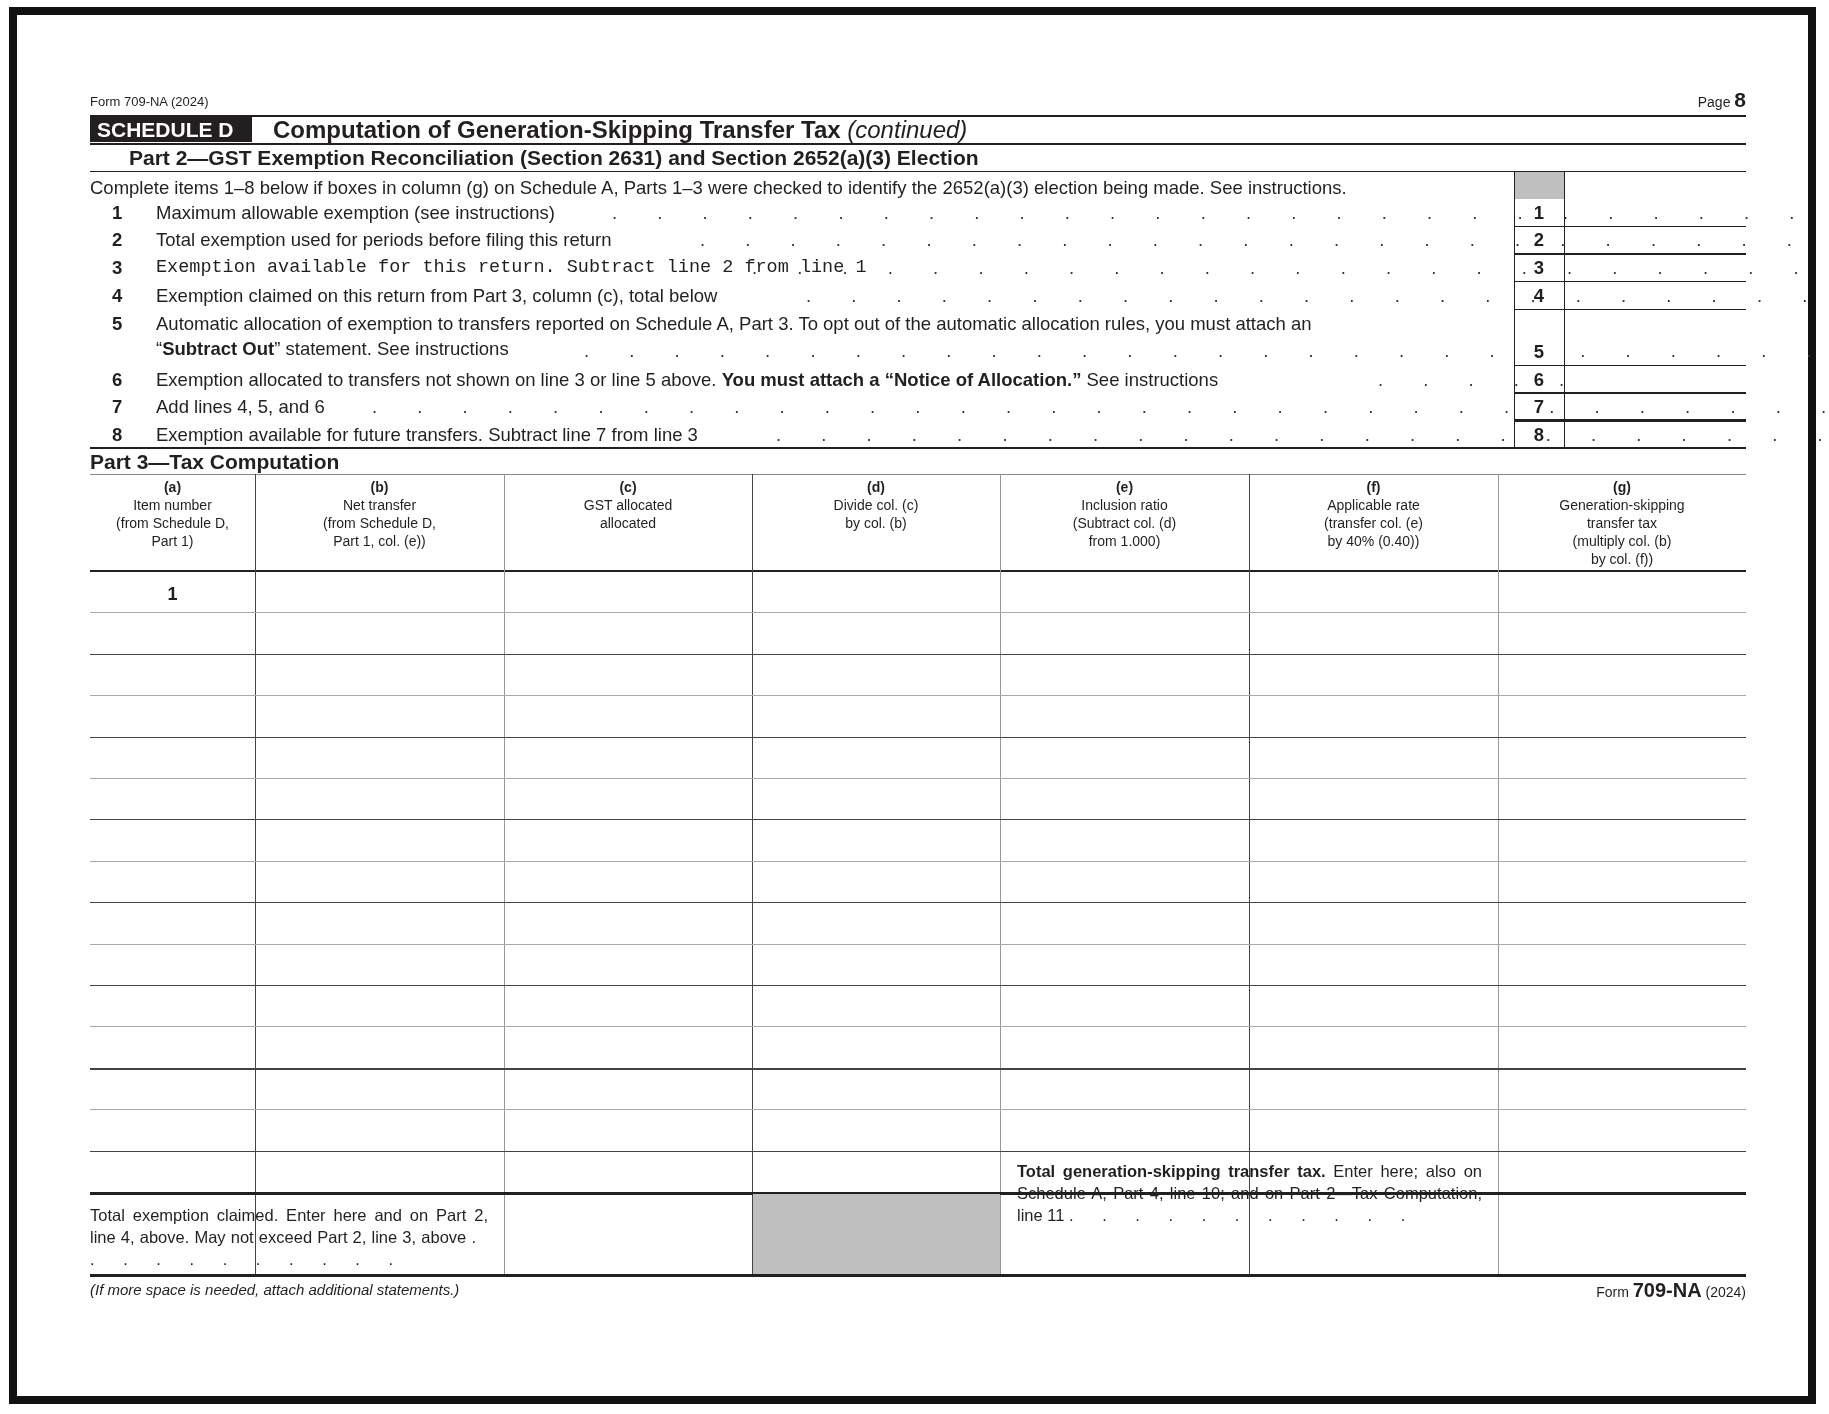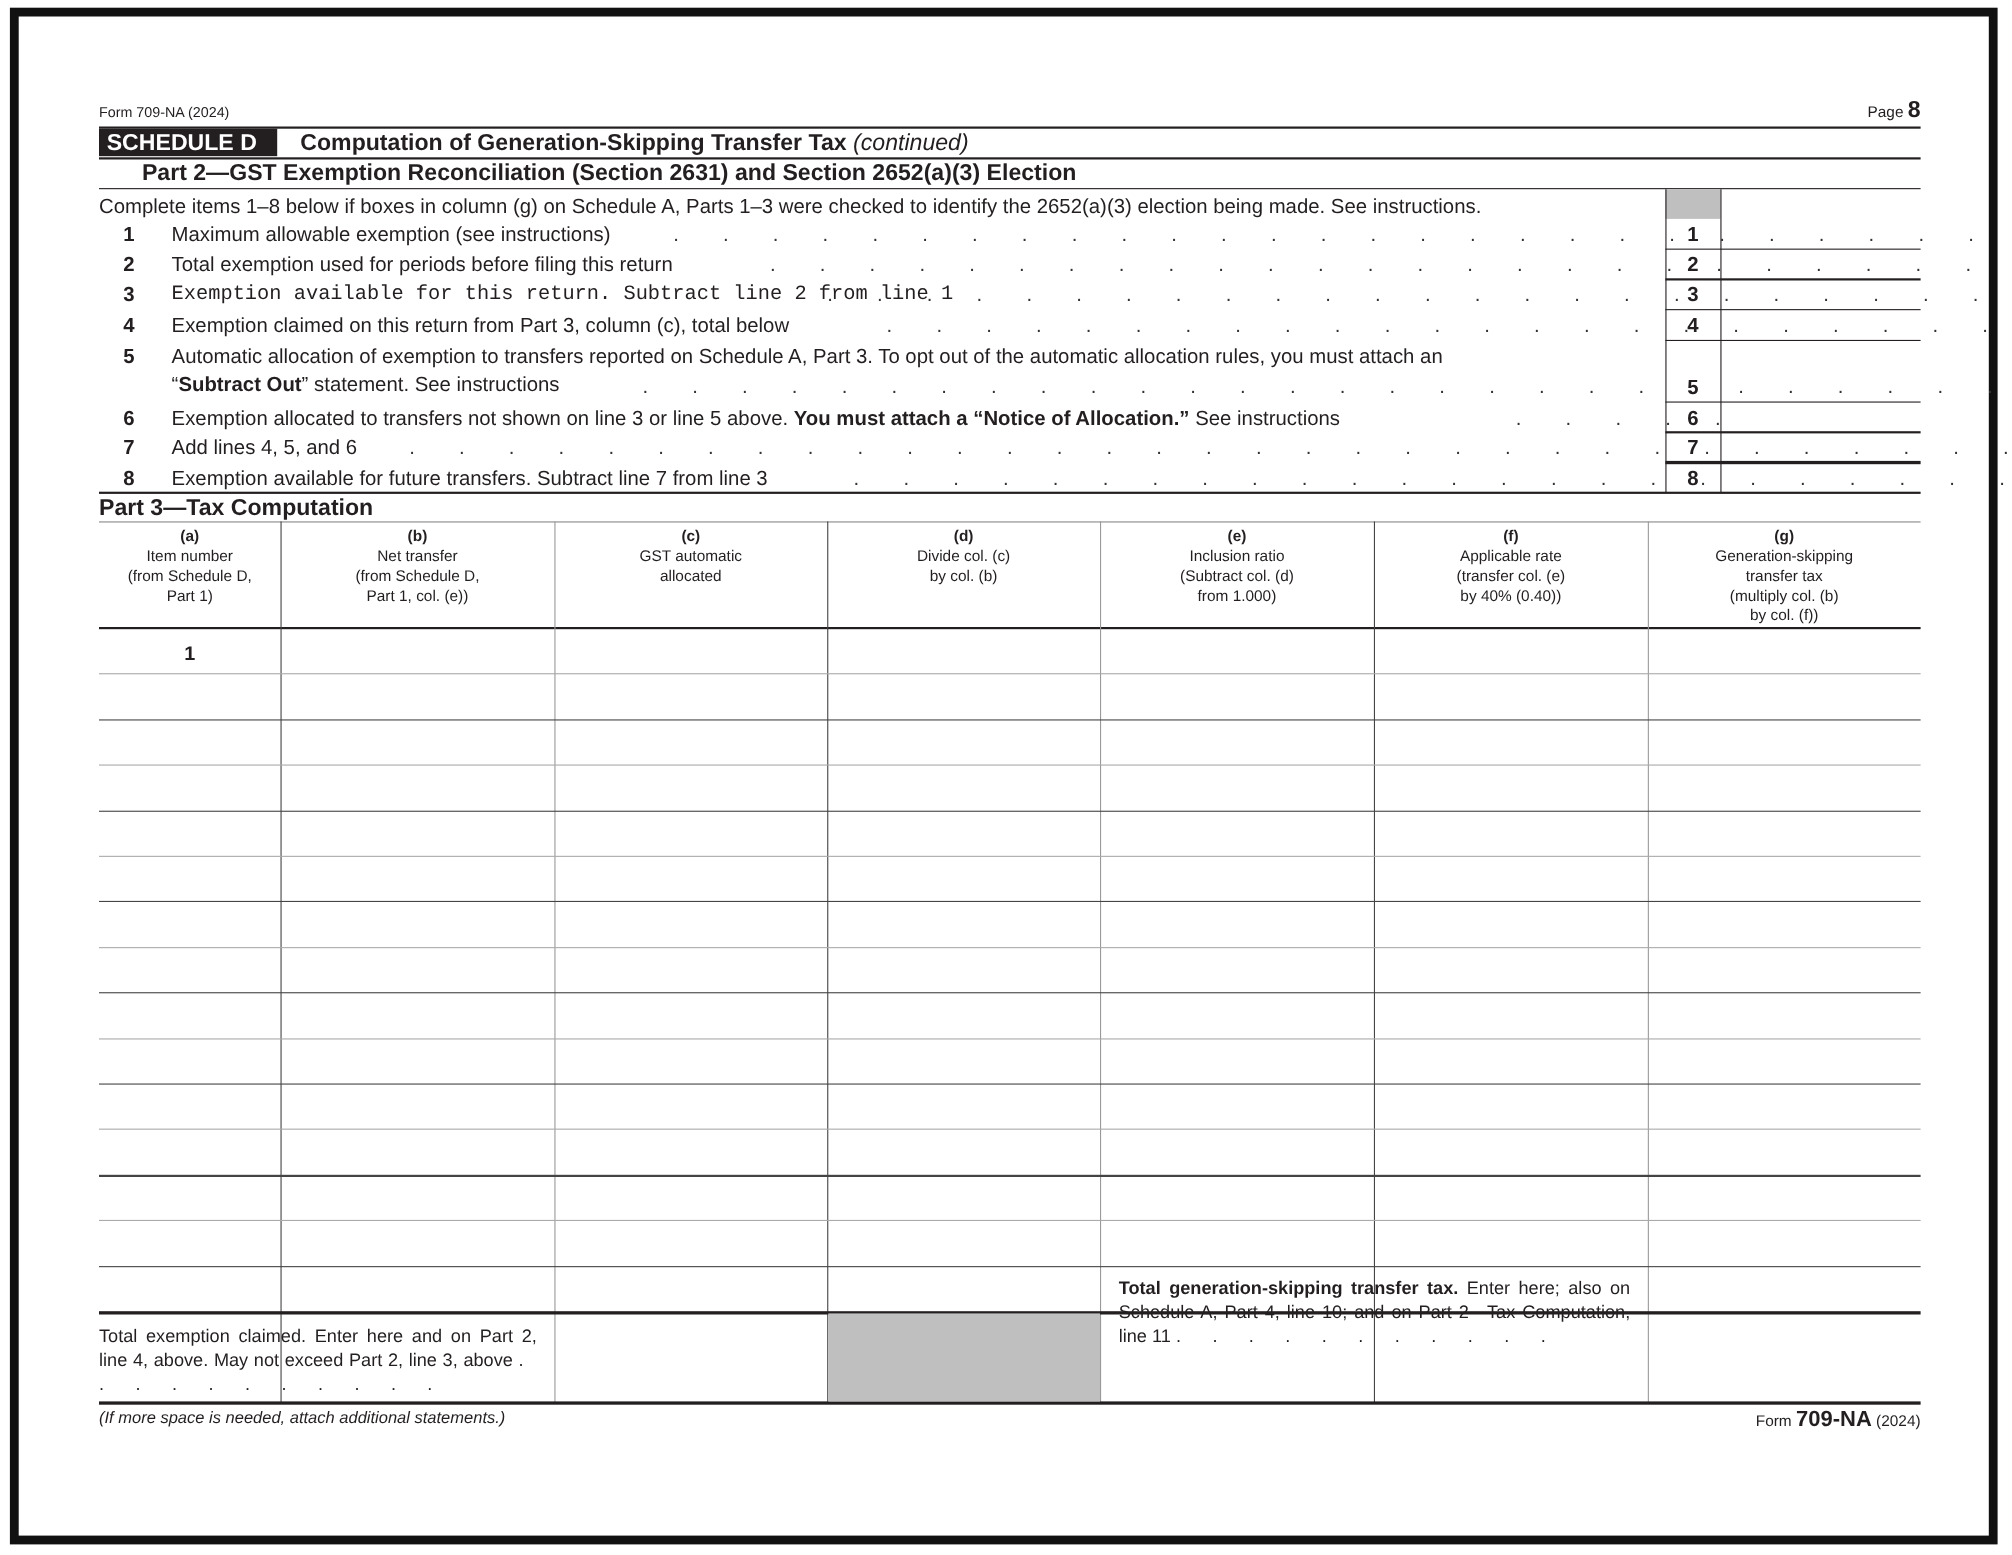--- a/index.html
+++ b/index.html
@@ -9,21 +9,21 @@
            border:8px solid #111; box-sizing:border-box; }
   .abs { position:absolute; }
   .hdr-small { font-size:13px; }
   .page-no { font-size:14px; }
   .page-no b { font-size:21px; }
   .hline { position:absolute; left:90px; width:1656px; background:#231f20; }
   .vline { position:absolute; background:#231f20; width:1px; }
   .sched-bar { position:absolute; left:90px; top:117px; height:25px; width:1656px; }
   .sched-tag { position:absolute; left:0; top:0; height:25px; width:162px; background:#231f20; color:#fff;
                font-weight:bold; font-size:21px; line-height:25px; padding-left:7px; box-sizing:border-box; }
-  .sched-title { position:absolute; left:183px; top:0; line-height:25px; font-size:21px; font-weight:bold; }
+  .sched-title { position:absolute; left:183px; top:0; line-height:25px; font-size:24px; font-weight:bold; }
   .sched-title i { font-weight:normal; }
   .part-title { position:absolute; left:90px; font-size:21px; font-weight:bold; line-height:25px; }
   .txt { font-size:18.5px; line-height:22px; white-space:nowrap; }
   .ln-num { position:absolute; left:112px; font-size:18.5px; font-weight:bold; line-height:22px; }
   .ln-text { position:absolute; left:156px; font-size:18.5px; line-height:22px; white-space:nowrap; }
   .dots { position:absolute; font-size:18.5px; line-height:22px; letter-spacing:17.5px; white-space:nowrap; color:#333; }
   .box-num { position:absolute; left:1514px; width:50px; text-align:center; font-weight:bold; font-size:18.5px; }
   .val-cell { position:absolute; left:1564px; width:182px; }
   .colhead { position:absolute; top:478px; text-align:center; font-size:14px; line-height:18px; }
   .colhead b { font-weight:bold; display:block; }
@@ -133,21 +133,21 @@
   <div>Part 1)</div>
 </div>
 <div class="colhead" style="left:255px;width:249px;">
   <b>(b)</b>
   <div>Net transfer</div>
   <div>(from Schedule D,</div>
   <div>Part 1, col. (e))</div>
 </div>
 <div class="colhead" style="left:504px;width:248px;">
   <b>(c)</b>
-  <div>GST automatic</div>
+  <div>GST allocated</div>
   <div>allocated</div>
 </div>
 <div class="colhead" style="left:752px;width:248px;">
   <b>(d)</b>
   <div>Divide col. (c)</div>
   <div>by col. (b)</div>
 </div>
 <div class="colhead" style="left:1000px;width:249px;">
   <b>(e)</b>
   <div>Inclusion ratio</div>

